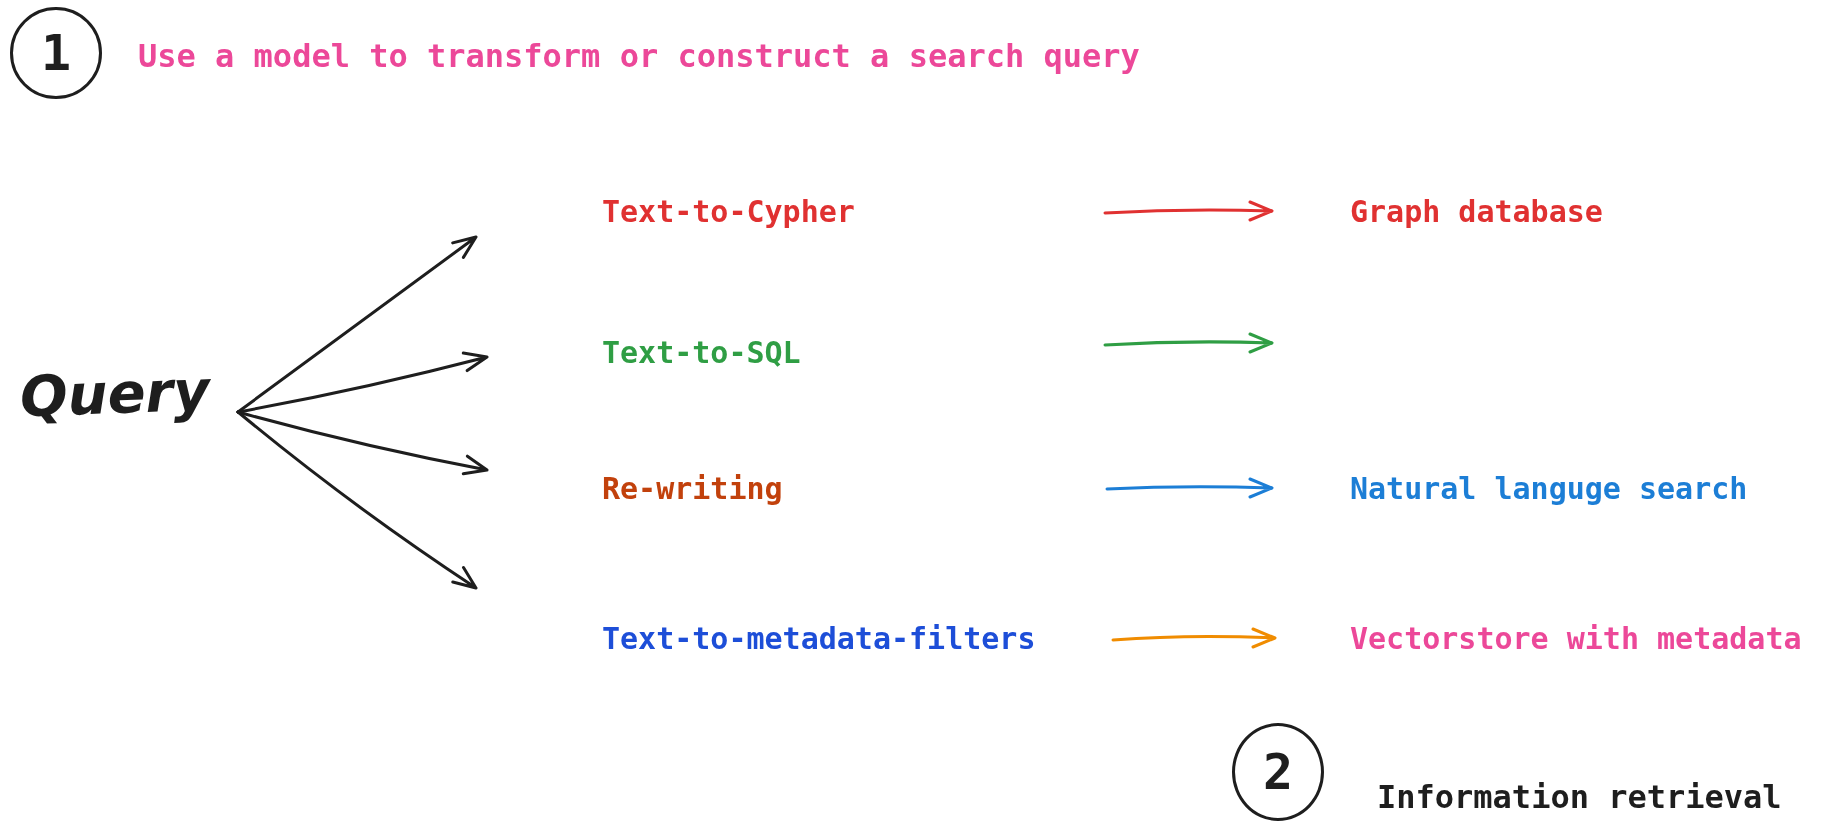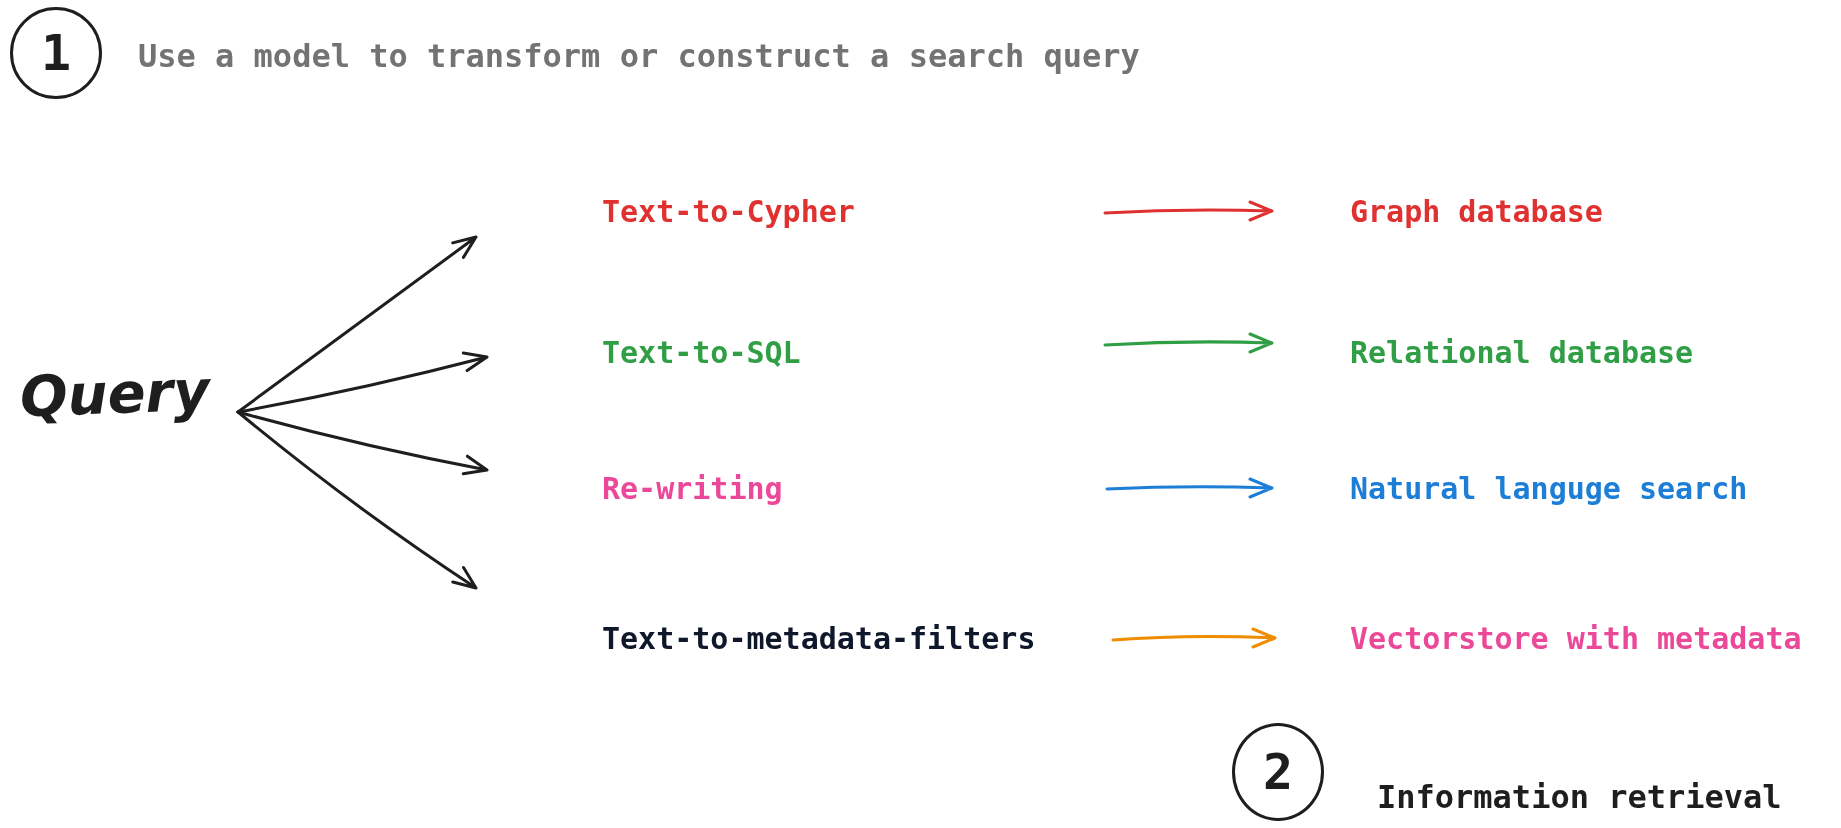--- a/index.html
+++ b/index.html
@@ -87,47 +87,46 @@
   }
 </style>
 </head>
 <body>
 
 <div class="canvas" style="background: rgb(255, 255, 255);">
 
   <div class="step-badge" id="badge-1" style="border-color: rgb(30, 30, 30);">
     <span style="color: rgb(30, 30, 30);">1</span>
   </div>
-  <div class="step-label" id="step-1-label" style="color: #737373;">Use a model to transform or construct a search query</div>
+  <div class="step-label" id="step-1-label" style="color: #ec4899;">Use a model to transform or construct a search query</div>
 
   <div class="query-label" style="color: rgb(30, 30, 30);">Query</div>
 
   <svg class="arrow-layer" viewBox="0 0 1841 828">
 
     <path d="M 238 412 Q 350 330 476 237 M 452.7 242.9 L 476 237 L 463.4 257.4" stroke="#1e1e1e"></path>
     <path d="M 238 412 Q 360 390 487 357 M 463.3 353.0 L 487 357 L 467.2 370.6" stroke="#1e1e1e"></path>
     <path d="M 238 412 Q 360 446 487 470 M 463.3 473.7 L 487 470 L 467.4 456.2" stroke="#1e1e1e"></path>
     <path d="M 238 412 Q 350 505 476 588 M 452.8 582.0 L 476 588 L 463.5 567.5" stroke="#1e1e1e"></path>
 
     <path d="M 1105 213 Q 1188 208 1272 211 M 1250 202 L 1272 211 L 1250 220" stroke="#e03131"></path>
     <path d="M 1105 345 Q 1188 340 1272 343 M 1250 334 L 1272 343 L 1250 352" stroke="#2f9e44"></path>
     <path d="M 1107 489 Q 1188 485 1272 488 M 1250 479 L 1272 488 L 1250 497" stroke="#1c7ed6"></path>
     <path d="M 1113 640 Q 1190 634 1275 638 M 1253 629 L 1275 638 L 1253 647" stroke="#f08c00"></path>
   </svg>
 
   <div class="method-label row-y-0" style="color: rgb(224, 49, 49);">Text-to-Cypher</div>
   <div class="target-label row-y-0" style="color: rgb(224, 49, 49);">Graph database</div>
 
   <div class="method-label row-y-1" style="color: rgb(47, 158, 68);">Text-to-SQL</div>
-  <div class="target-label row-y-1" style="color: rgb(47, 158, 68);">Relational database</div>
 
-  <div class="method-label row-y-2" style="color: #ec4899; text-align: center;">Re-writing</div>
+  <div class="method-label row-y-2" style="color: #c2410c; text-align: center;">Re-writing</div>
   <div class="target-label row-y-2" style="color: rgb(28, 126, 214);">Natural languge search</div>
 
-  <div class="method-label row-y-3" style="color: #0f172a;">Text-to-metadata-filters</div>
+  <div class="method-label row-y-3" style="color: #1d4ed8;">Text-to-metadata-filters</div>
   <div class="target-label row-y-3" style="color: #ec4899;">Vectorstore with metadata</div>
 
   <div class="step-badge" id="badge-2" style="border-color: rgb(30, 30, 30);">
     <span style="color: rgb(30, 30, 30);">2</span>
   </div>
   <div class="step-label" id="step-2-label" style="color: rgb(30, 30, 30); margin-top: 20px;">Information retrieval</div>
 
 </div>
 
 </body></html>

